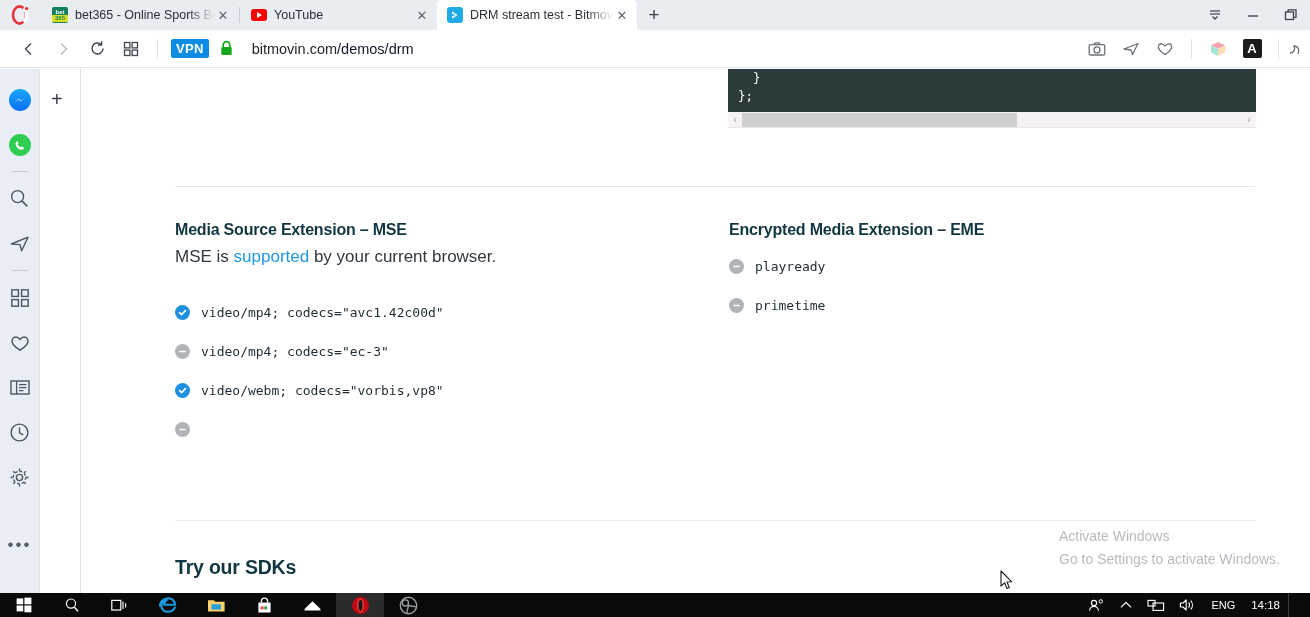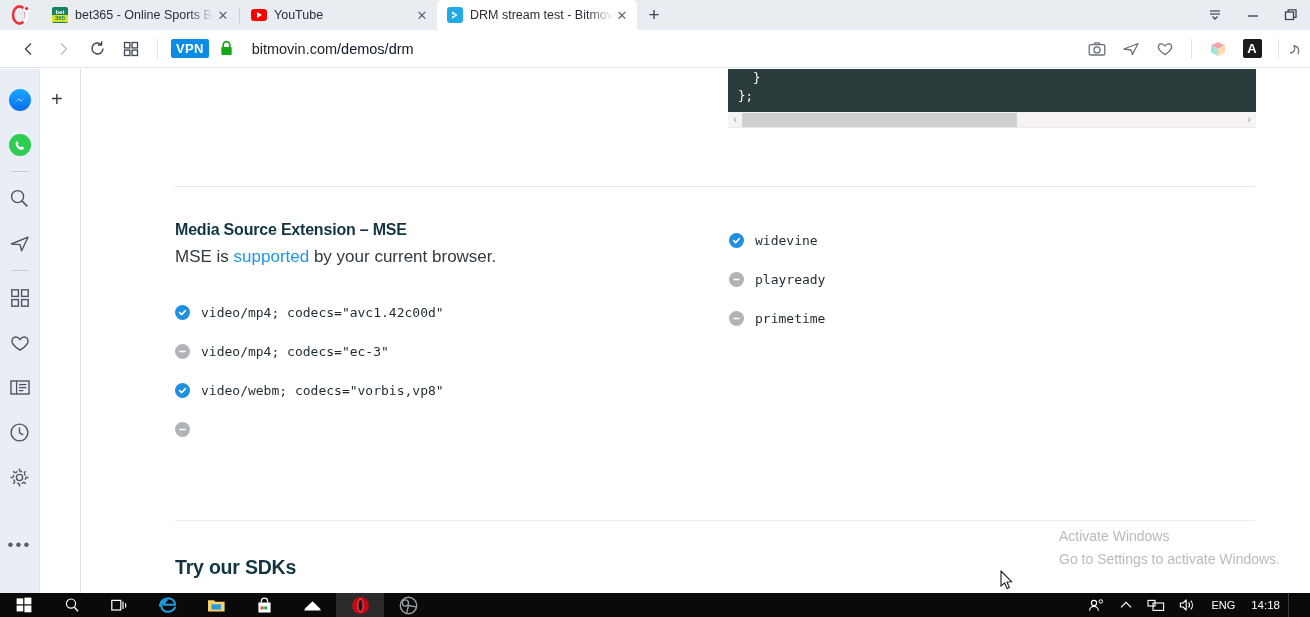--- a/index.html
+++ b/index.html
@@ -577,30 +577,23 @@
             <span class="badge no">
               <svg width="9" height="9" viewBox="0 0 9 9">
                   <line x1="2" y1="4.5" x2="7" y2="4.5" stroke="#fff" stroke-width="1.6" stroke-linecap="round"></line>
                 </svg>
             </span>
           </li>
         </ul>
       </div>
 
       <div class="col right">
+        <h2 class="sec-title">Encrypted Media Extension – EME</h2>
 
         <ul class="codec-list">
-          <li class="codec-item">
-            <span class="badge yes">
-              <svg width="9" height="9" viewBox="0 0 9 9">
-                  <path d="M1.6 4.6 L3.6 6.6 L7.4 2.6" fill="none" stroke="#fff" stroke-width="1.6" stroke-linecap="round" stroke-linejoin="round"></path>
-                </svg>
-            </span>
-            <span class="codec-text">widevine</span>
-          </li>
           <li class="codec-item">
             <span class="badge no">
               <svg width="9" height="9" viewBox="0 0 9 9">
                   <line x1="2" y1="4.5" x2="7" y2="4.5" stroke="#fff" stroke-width="1.6" stroke-linecap="round"></line>
                 </svg>
             </span>
             <span class="codec-text">playready</span>
           </li>
           <li class="codec-item">
             <span class="badge no">

